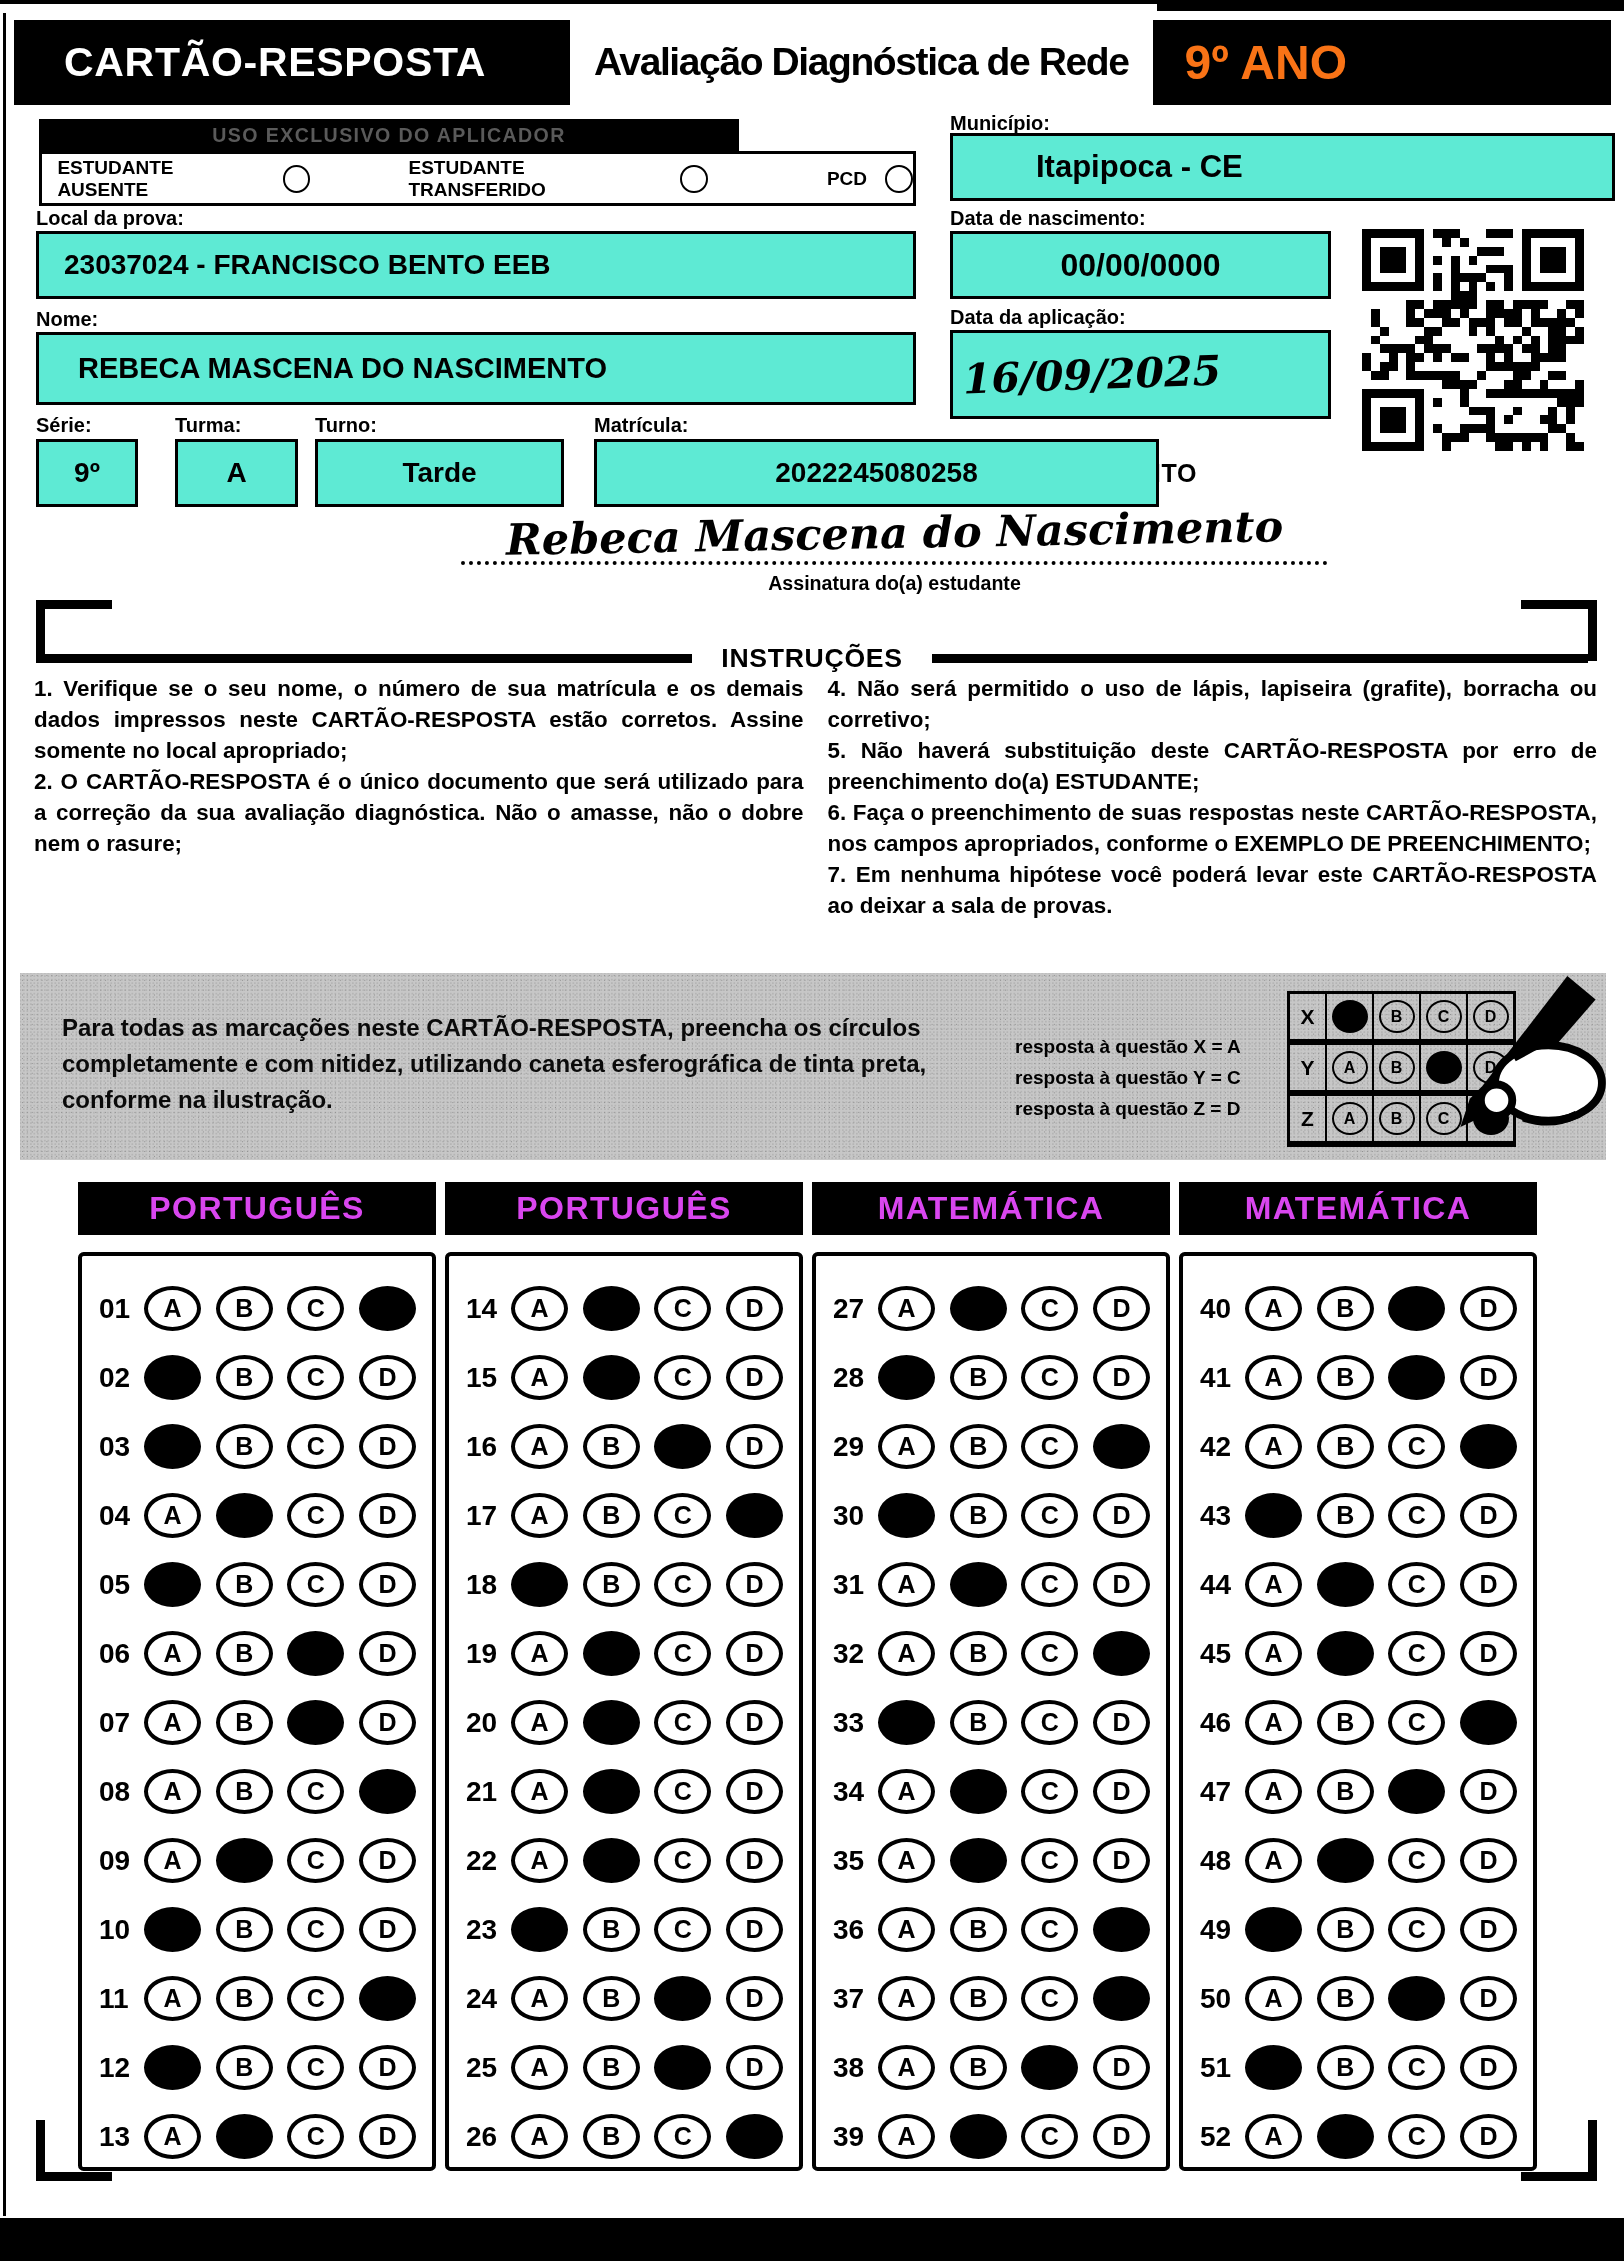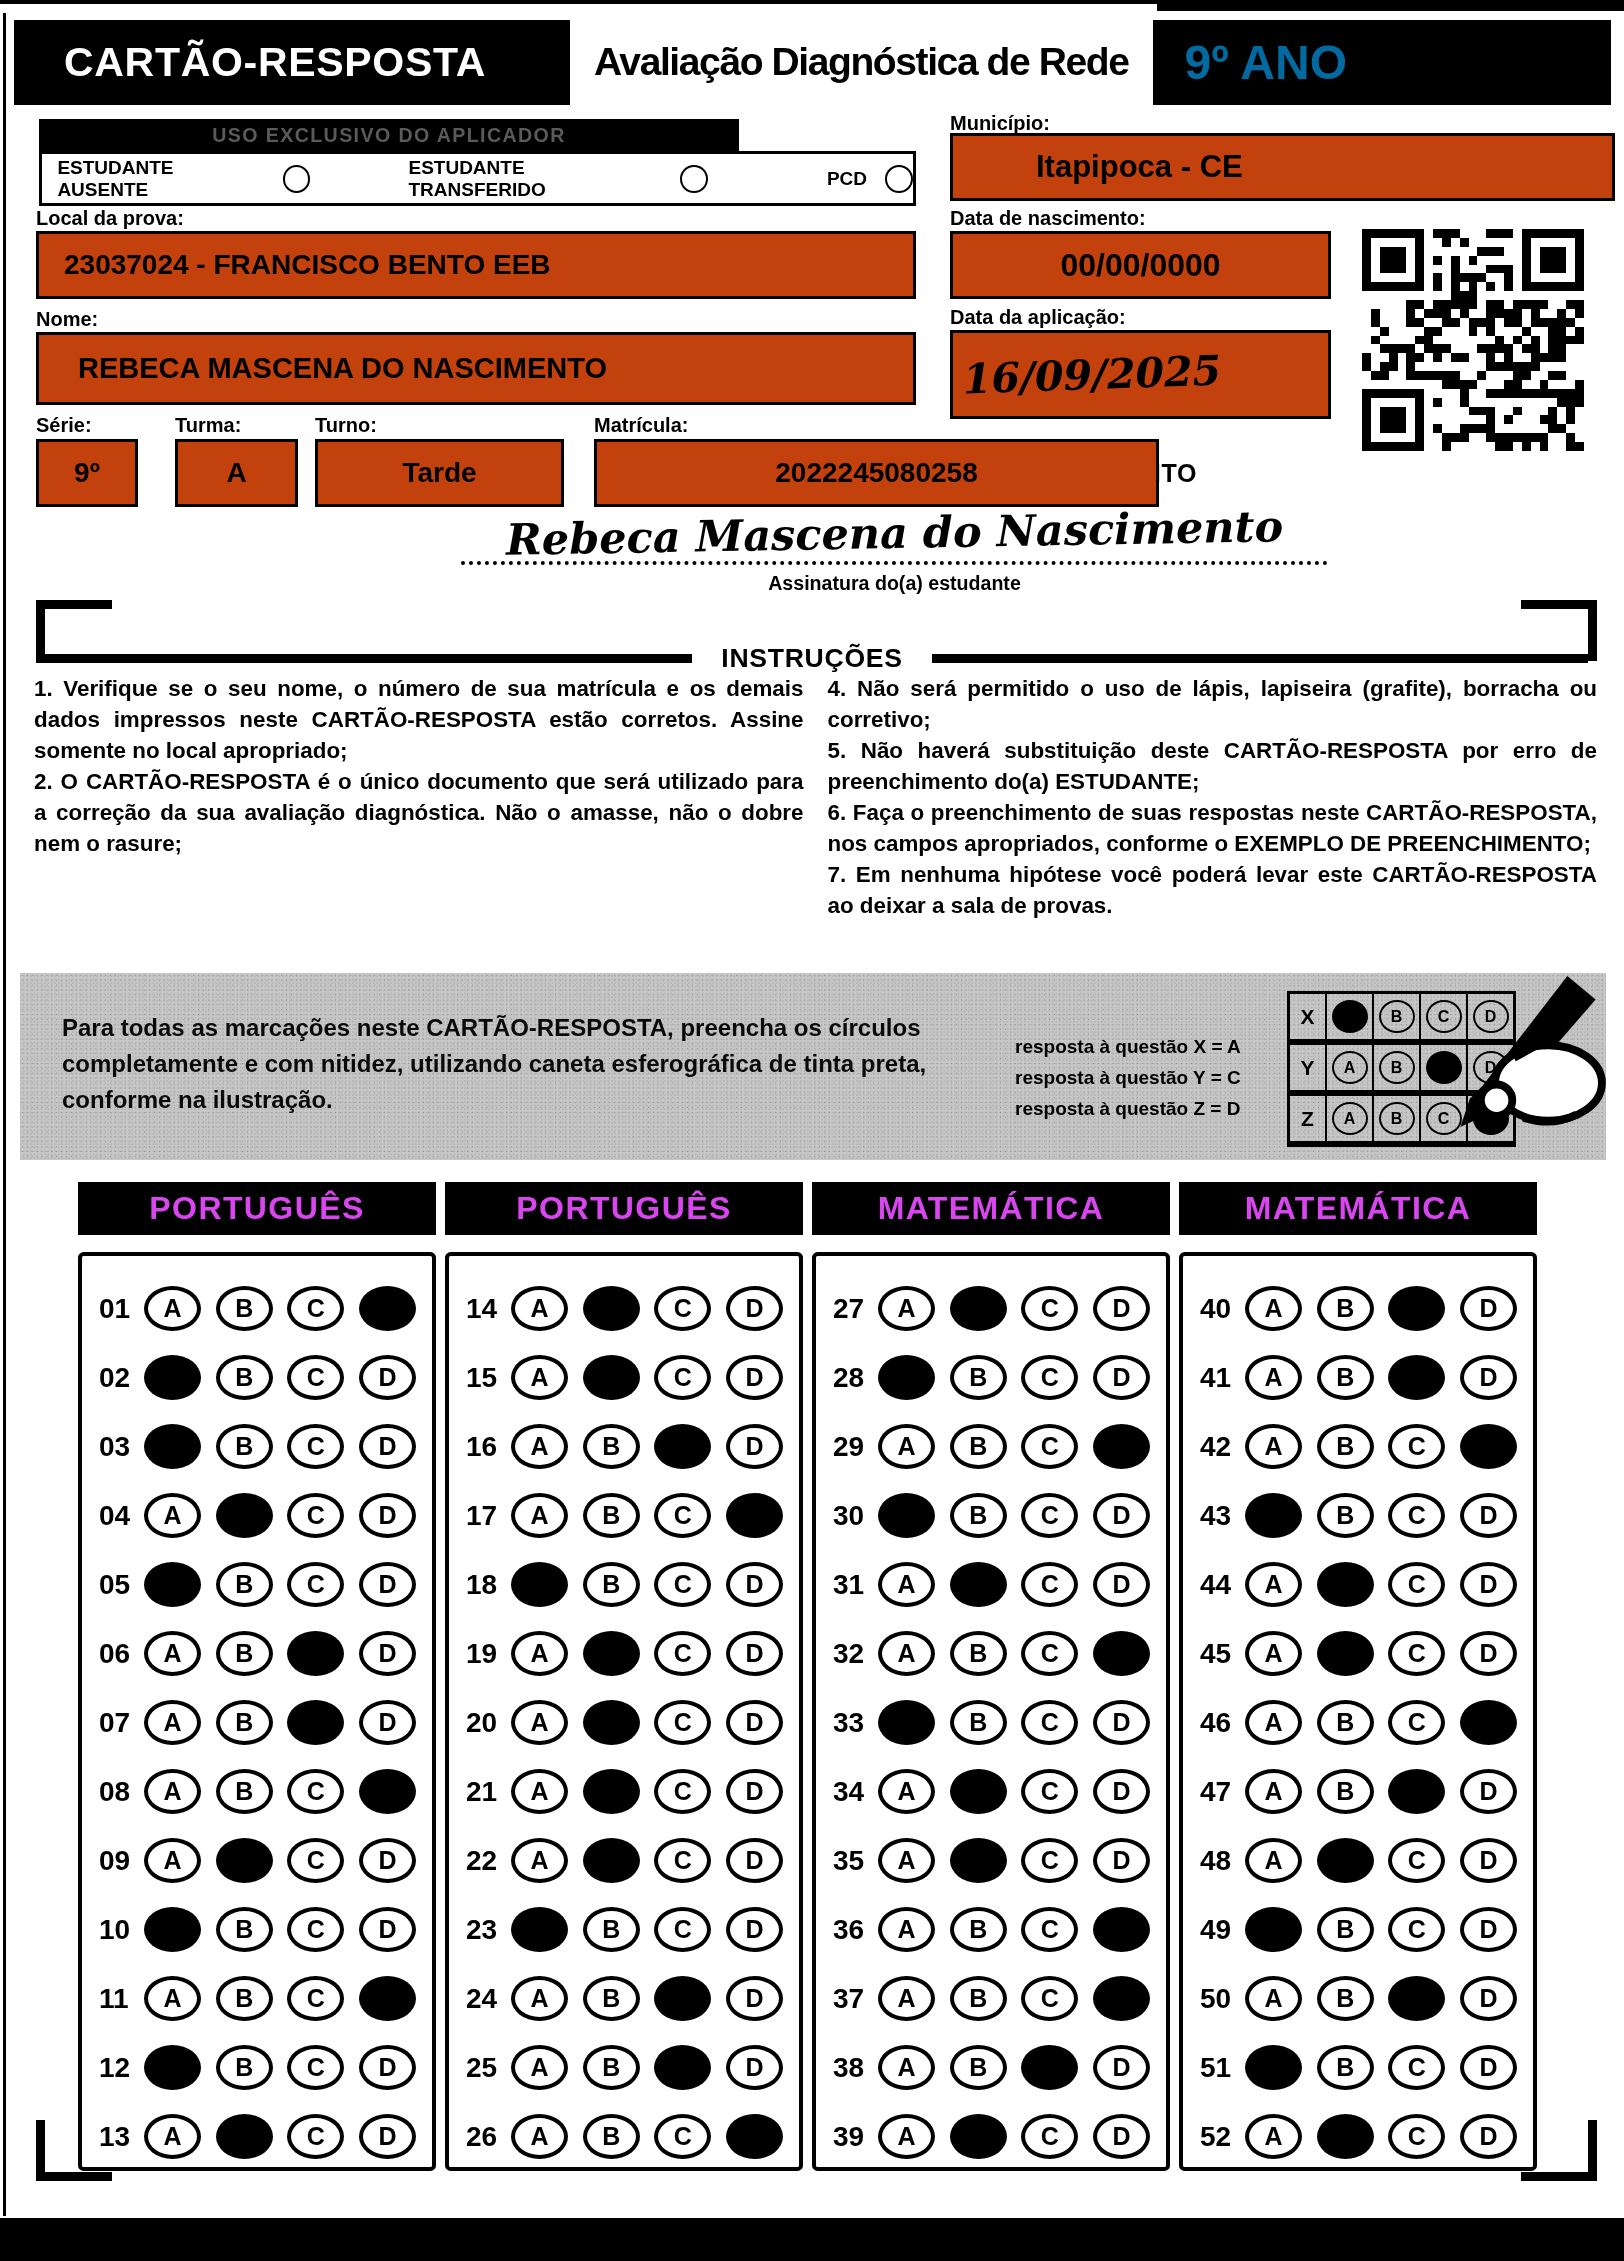--- a/index.html
+++ b/index.html
@@ -11,35 +11,35 @@
   .top-strip{left:0;top:0;width:1625px;height:4.2px;background:#000;}
   .top-strip-right{left:1157px;top:0;width:468px;height:11.2px;background:#000;}
   .left-edge{left:2.8px;top:12.6px;width:2.8px;height:2203px;background:#000;}
   .bottom-bar{left:0;top:2218px;width:1625px;height:43px;background:#000;}
 
   
   .header-band{left:14px;top:19.6px;width:1597px;height:85px;background:#000;display:flex;align-items:center;}
   .header-title{color:#fff;font-size:41px;letter-spacing:0.7px;margin-left:50px;white-space:nowrap;}
   .header-sub-box{background:#fff;height:94px;margin-left:84px;display:flex;align-items:center;justify-content:flex-start;padding:0 24px;}
   .header-sub{color:#000;font-size:39px;letter-spacing:-1.4px;white-space:nowrap;}
-  .header-grade{color:#0369a1;font-size:48px;margin-left:32px;white-space:nowrap;}
+  .header-grade{color:#f97316;font-size:48px;margin-left:32px;white-space:nowrap;}
 
   
   .applicator-bar{left:39px;top:119px;width:700px;height:32px;background:#000;display:flex;align-items:center;justify-content:center;}
   .applicator-bar span{color:#5a5a5a;font-size:19.6px;letter-spacing:1.4px;}
   .applicator-box{left:39px;top:151px;width:871px;height:49px;border:3.5px solid #000;display:flex;align-items:center;}
   .opt{display:flex;align-items:center;margin-left:15.4px;}
   .opt-label{font-size:19px;}
   .opt-circle{width:24px;height:24px;border:2.8px solid #000;border-radius:50%;margin-left:18px;background:#fff;}
   .opt:nth-child(2){margin-left:98px;}
   .opt:nth-child(3){margin-left:119px;}
 
   
   .flabel{font-size:20px;}
-  .fbox{border:3.5px solid #000;background:#c2410c;display:flex;align-items:center;}
+  .fbox{border:3.5px solid #000;background:#5eead4;display:flex;align-items:center;}
   .fval{font-size:28px;}
 
   .municipio-box{left:950px;top:133px;width:659px;height:62px;}
   .municipio-box .fval{font-size:31px;margin-left:83px;}
   .nasc-box{left:950px;top:231px;width:375px;height:62px;justify-content:center;}
   .nasc-box .fval{font-size:32px;}
   .aplic-box{left:950px;top:330px;width:375px;height:83px;}
   .handwrite{font-family:"DejaVu Serif","Liberation Serif",serif;font-style:italic;font-weight:bold;}
   .aplic-box .fval{font-size:41px;margin-left:9.8px;transform:rotate(-2deg);white-space:nowrap;}
 

